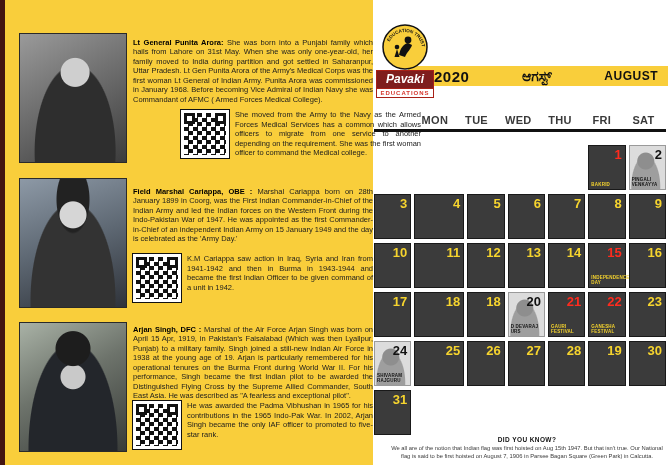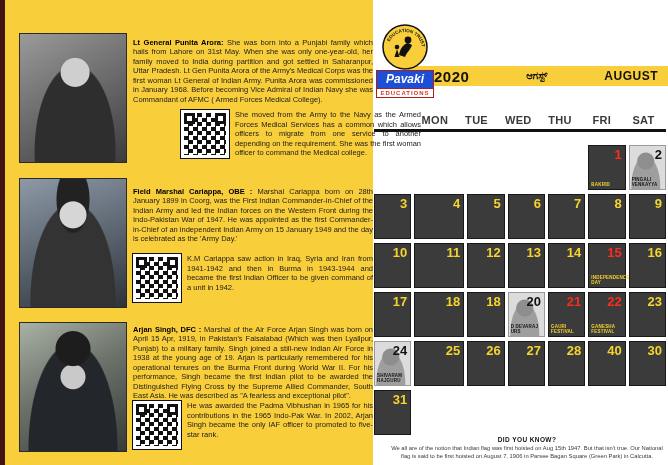--- a/index.html
+++ b/index.html
@@ -53,26 +53,26 @@
   .qr::after{right:0;top:0;}
   .side-text{
     margin:0;flex:1;font-size:7.5px;line-height:9.5px;color:#1c1c1c;text-align:justify;
   }
   
   .month-bar{
     position:absolute;left:408px;top:66px;width:260px;height:20px;
     background:#F9CE3B;display:flex;align-items:center;
   }
   .year{font-size:15px;font-weight:bold;color:#111;margin-left:26px;letter-spacing:.5px;}
-  .month-kn{font-size:10px;font-weight:bold;color:#111;margin:8px auto;}
+  .month-kn{font-size:14px;font-weight:bold;color:#111;margin:8px auto;}
   .month-en{font-size:12px;font-weight:bold;color:#111;margin-right:10px;letter-spacing:.5px;}
   .logo{position:absolute;left:376px;top:24px;width:58px;}
   .logo-emblem{display:block;margin:0 auto;}
   .logo-red{
-    background:#1d4ed8;color:#fff;font-weight:bold;font-style:italic;
+    background:#7f1d1d;color:#fff;font-weight:bold;font-style:italic;
     font-size:12px;text-align:center;padding:1px 0 2px;border:1px solid #a82017;
   }
   .logo-sub{
     background:#fff;color:#D5342B;font-weight:bold;font-size:6px;text-align:center;
     letter-spacing:1px;padding:1px 0;border:1px solid #a82017;border-top:none;
   }
   
   .dow-row{
     position:absolute;left:374px;top:114px;width:292px;
     display:grid;grid-template-columns:repeat(7,1fr);padding-left:40px;
@@ -257,21 +257,21 @@
     <div class="cell" style="grid-area: 5 / 3;">
       <span class="num">26</span>
     </div>
     <div class="cell" style="grid-area: 5 / 4;">
       <span class="num">27</span>
     </div>
     <div class="cell" style="grid-area: 5 / 5;">
       <span class="num">28</span>
     </div>
     <div class="cell" style="grid-area: 5 / 6;">
-      <span class="num">40</span>
+      <span class="num">19</span>
     </div>
     <div class="cell" style="grid-area: 5 / 7;">
       <span class="num">30</span>
     </div>
     <div class="cell" style="grid-area: 6 / 1;">
       <span class="num">31</span>
     </div>
   </div>
 
 <div class="know">

